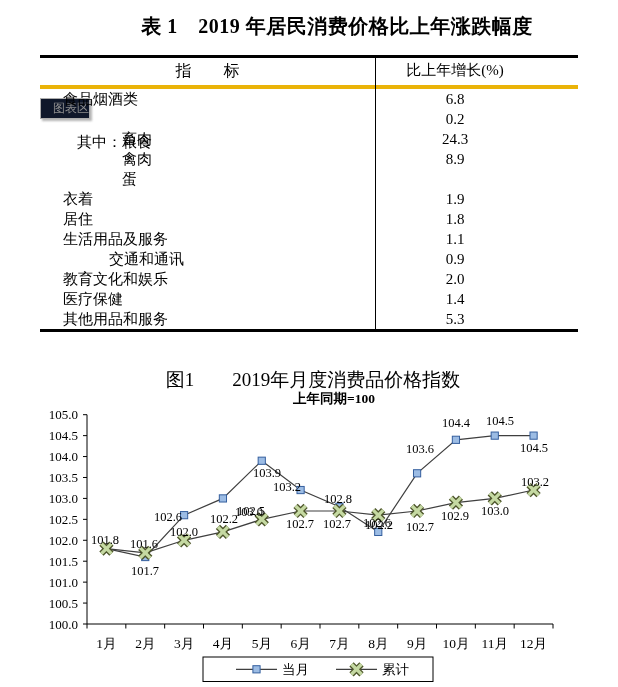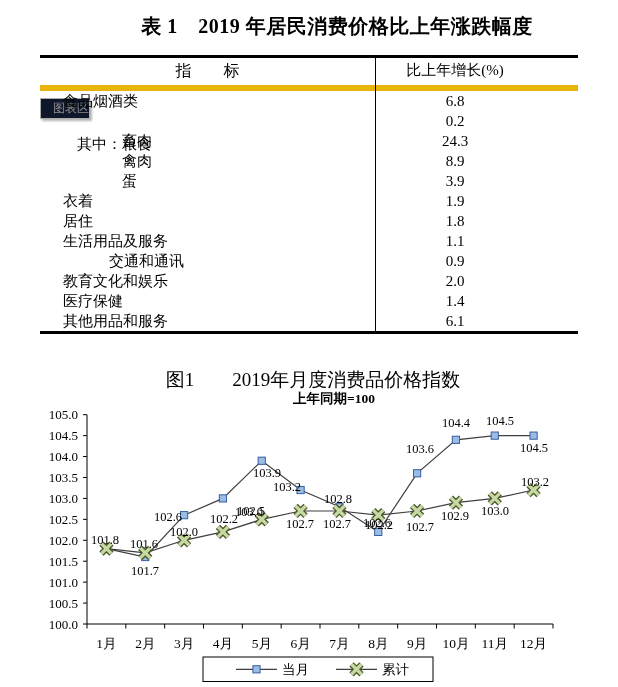--- a/index.html
+++ b/index.html
@@ -14,21 +14,21 @@
   .tooltip{
     position:absolute;left:40px;top:98px;width:48px;height:19px;z-index:1;
     background:#0f172a;border:1px solid #adadad;
     box-shadow:2px 2px 2px rgba(90,90,90,.45);
     font-size:12px;line-height:19px;text-align:right;color:#8f8f8f;
   }
   .tbl{
     position:absolute;left:40px;top:55px;width:538px;z-index:2;
     border-top:3px solid #000;border-bottom:3px solid #000;
   }
-  .tbl-header{position:relative;height:27px;border-bottom:6px solid #eab308;}
+  .tbl-header{position:relative;height:27px;border-bottom:4px solid #eab308;}
   .th-left{position:absolute;left:0;top:3px;width:335px;text-align:center;font-size:16px;}
   .th-right{position:absolute;left:335px;top:3px;width:160px;text-align:center;font-size:15px;}
   .tr{position:relative;height:20px;line-height:20px;font-size:15px;}
   .td-label{position:absolute;top:0;white-space:nowrap;}
   .td-value{position:absolute;left:335px;top:0;width:160px;text-align:center;}
   .vline{position:absolute;left:335px;top:0;bottom:0;width:1px;background:#000;}
   .chart{position:absolute;left:0;top:340px;z-index:0;}
   svg text{font-family:"Liberation Serif","DejaVu Serif",serif;fill:#000;}
 </style>
 </head>
@@ -59,21 +59,20 @@
         <div class="tr">
           <span class="td-label" style="left: 82px;">畜肉</span>
           <span class="td-value">24.3</span>
         </div>
         <div class="tr">
           <span class="td-label" style="left: 82px;">禽肉</span>
           <span class="td-value">8.9</span>
         </div>
         <div class="tr">
           <span class="td-label" style="left: 82px;">蛋</span>
-          <span class="td-value">3.9</span>
         </div>
         <div class="tr">
           <span class="td-label" style="left: 23px;">衣着</span>
           <span class="td-value">1.9</span>
         </div>
         <div class="tr">
           <span class="td-label" style="left: 23px; text-align: right;">居住</span>
           <span class="td-value">1.8</span>
         </div>
         <div class="tr">
@@ -87,21 +86,21 @@
         <div class="tr">
           <span class="td-label" style="left: 23px;">教育文化和娱乐</span>
           <span class="td-value">2.0</span>
         </div>
         <div class="tr">
           <span class="td-label" style="left: 23px;">医疗保健</span>
           <span class="td-value">1.4</span>
         </div>
         <div class="tr">
           <span class="td-label" style="left: 23px;">其他用品和服务</span>
-          <span class="td-value">6.1</span>
+          <span class="td-value">5.3</span>
         </div>
       </div>
     <div class="vline"></div>
   </div>
 
   <svg id="chart-svg" class="chart" width="618" height="347" viewBox="0 0 618 347">
       <text x="313" y="46" font-size="19" text-anchor="middle">图1　　2019年月度消费品价格指数</text>
       <text x="334" y="63" font-size="13.5" text-anchor="middle" font-weight="bold">上年同期=100</text>
       <g stroke="#000000" stroke-width="1">
         <line x1="87" y1="74.7" x2="87" y2="284"></line>

